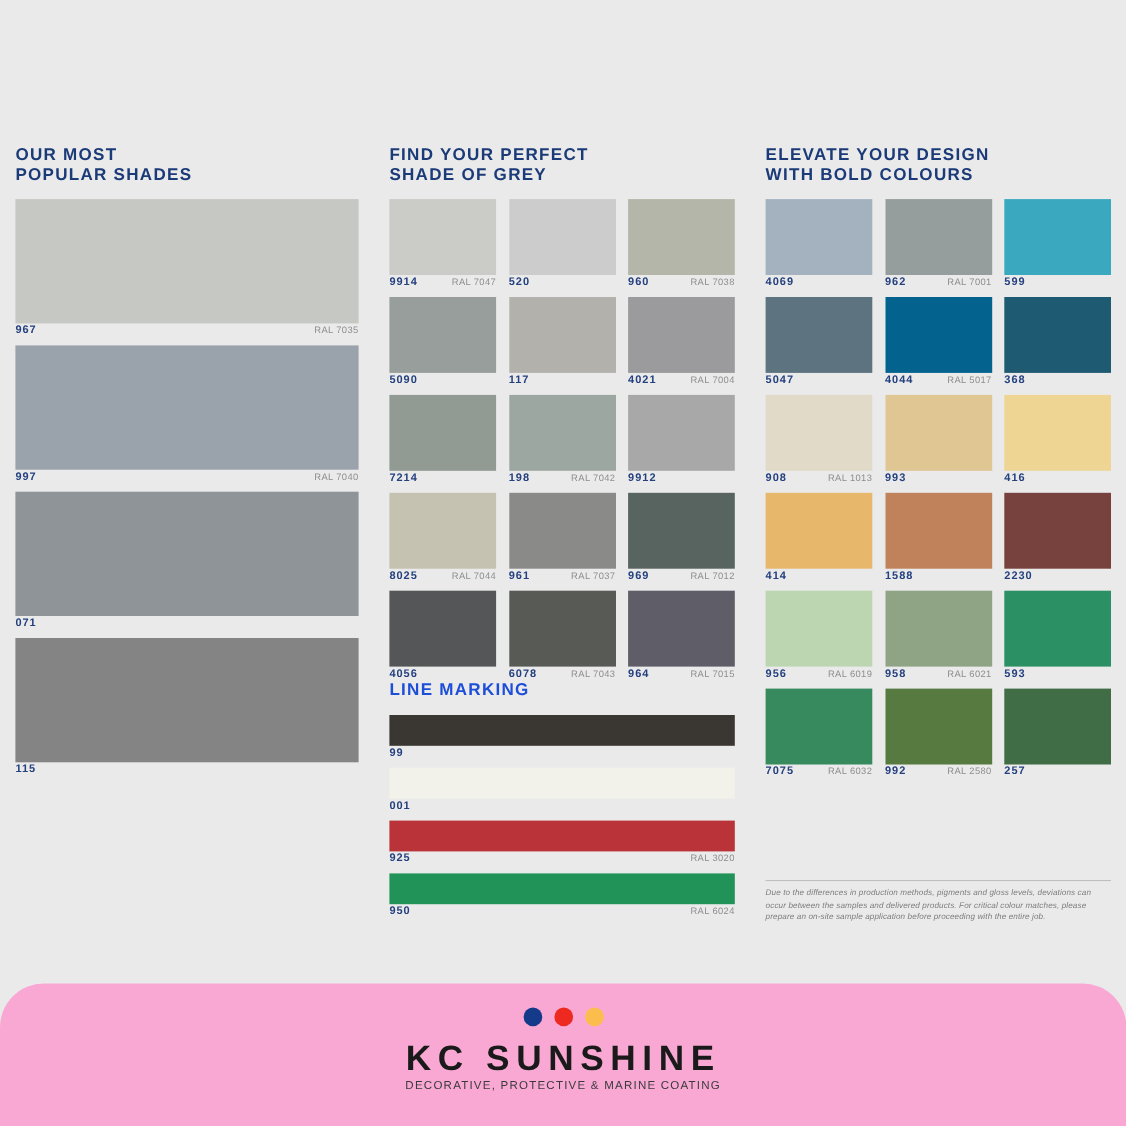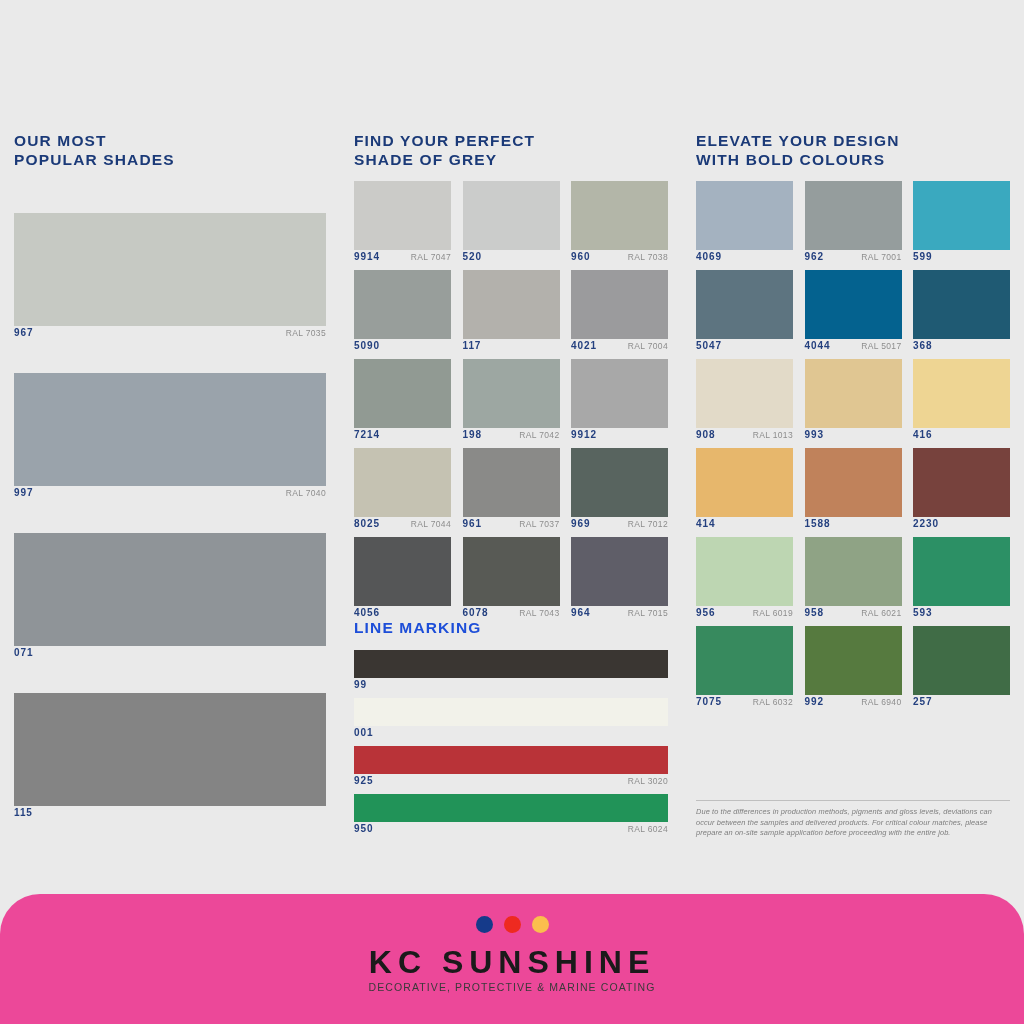--- a/index.html
+++ b/index.html
@@ -79,21 +79,21 @@
     letter-spacing: 0.9px;
   }
   .cap .ral {
     color: #8d8d8d;
     font-size: 8.5px;
     letter-spacing: 0.35px;
   }
 
   
   .wide-list { position: absolute; left: 0; top: 181px; width: 312px; }
-  .wide-item { margin-bottom: 5px; margin-top: 32px; }
+  .wide-item { margin-bottom: 5px; }
   .wide-item .chip { width: 312px; height: 113px; }
 
   
   .grid {
     position: absolute;
     left: 0;
     top: 181px;
     width: 314px;
     display: grid;
     grid-template-columns: repeat(3, 97px);
@@ -131,21 +131,21 @@
     letter-spacing: 0.1px;
   }
 
   
   .footer {
     position: absolute;
     left: 0;
     top: 894px;
     width: 1024px;
     height: 130px;
-    background: #ec4899;
+    background: #f9a8d4;
     border-top-left-radius: 40px;
     border-top-right-radius: 40px;
   }
   .logo {
     position: absolute;
     left: 0; right: 0;
     top: 22px;
     text-align: center;
   }
   .dots {
@@ -468,21 +468,21 @@
             <div class="chip" style="background: rgb(55, 138, 94);"></div>
             <div class="cap">
               <span class="code">7075</span>
               <span class="ral">RAL 6032</span>
             </div>
           </div>
           <div class="grid-item">
             <div class="chip" style="background: rgb(86, 122, 63);"></div>
             <div class="cap">
               <span class="code">992</span>
-              <span class="ral">RAL 6940</span>
+              <span class="ral">RAL 2580</span>
             </div>
           </div>
           <div class="grid-item">
             <div class="chip" style="background: rgb(64, 108, 70);"></div>
             <div class="cap">
               <span class="code">257</span>
               <span class="ral"></span>
             </div>
           </div>
         </div>

